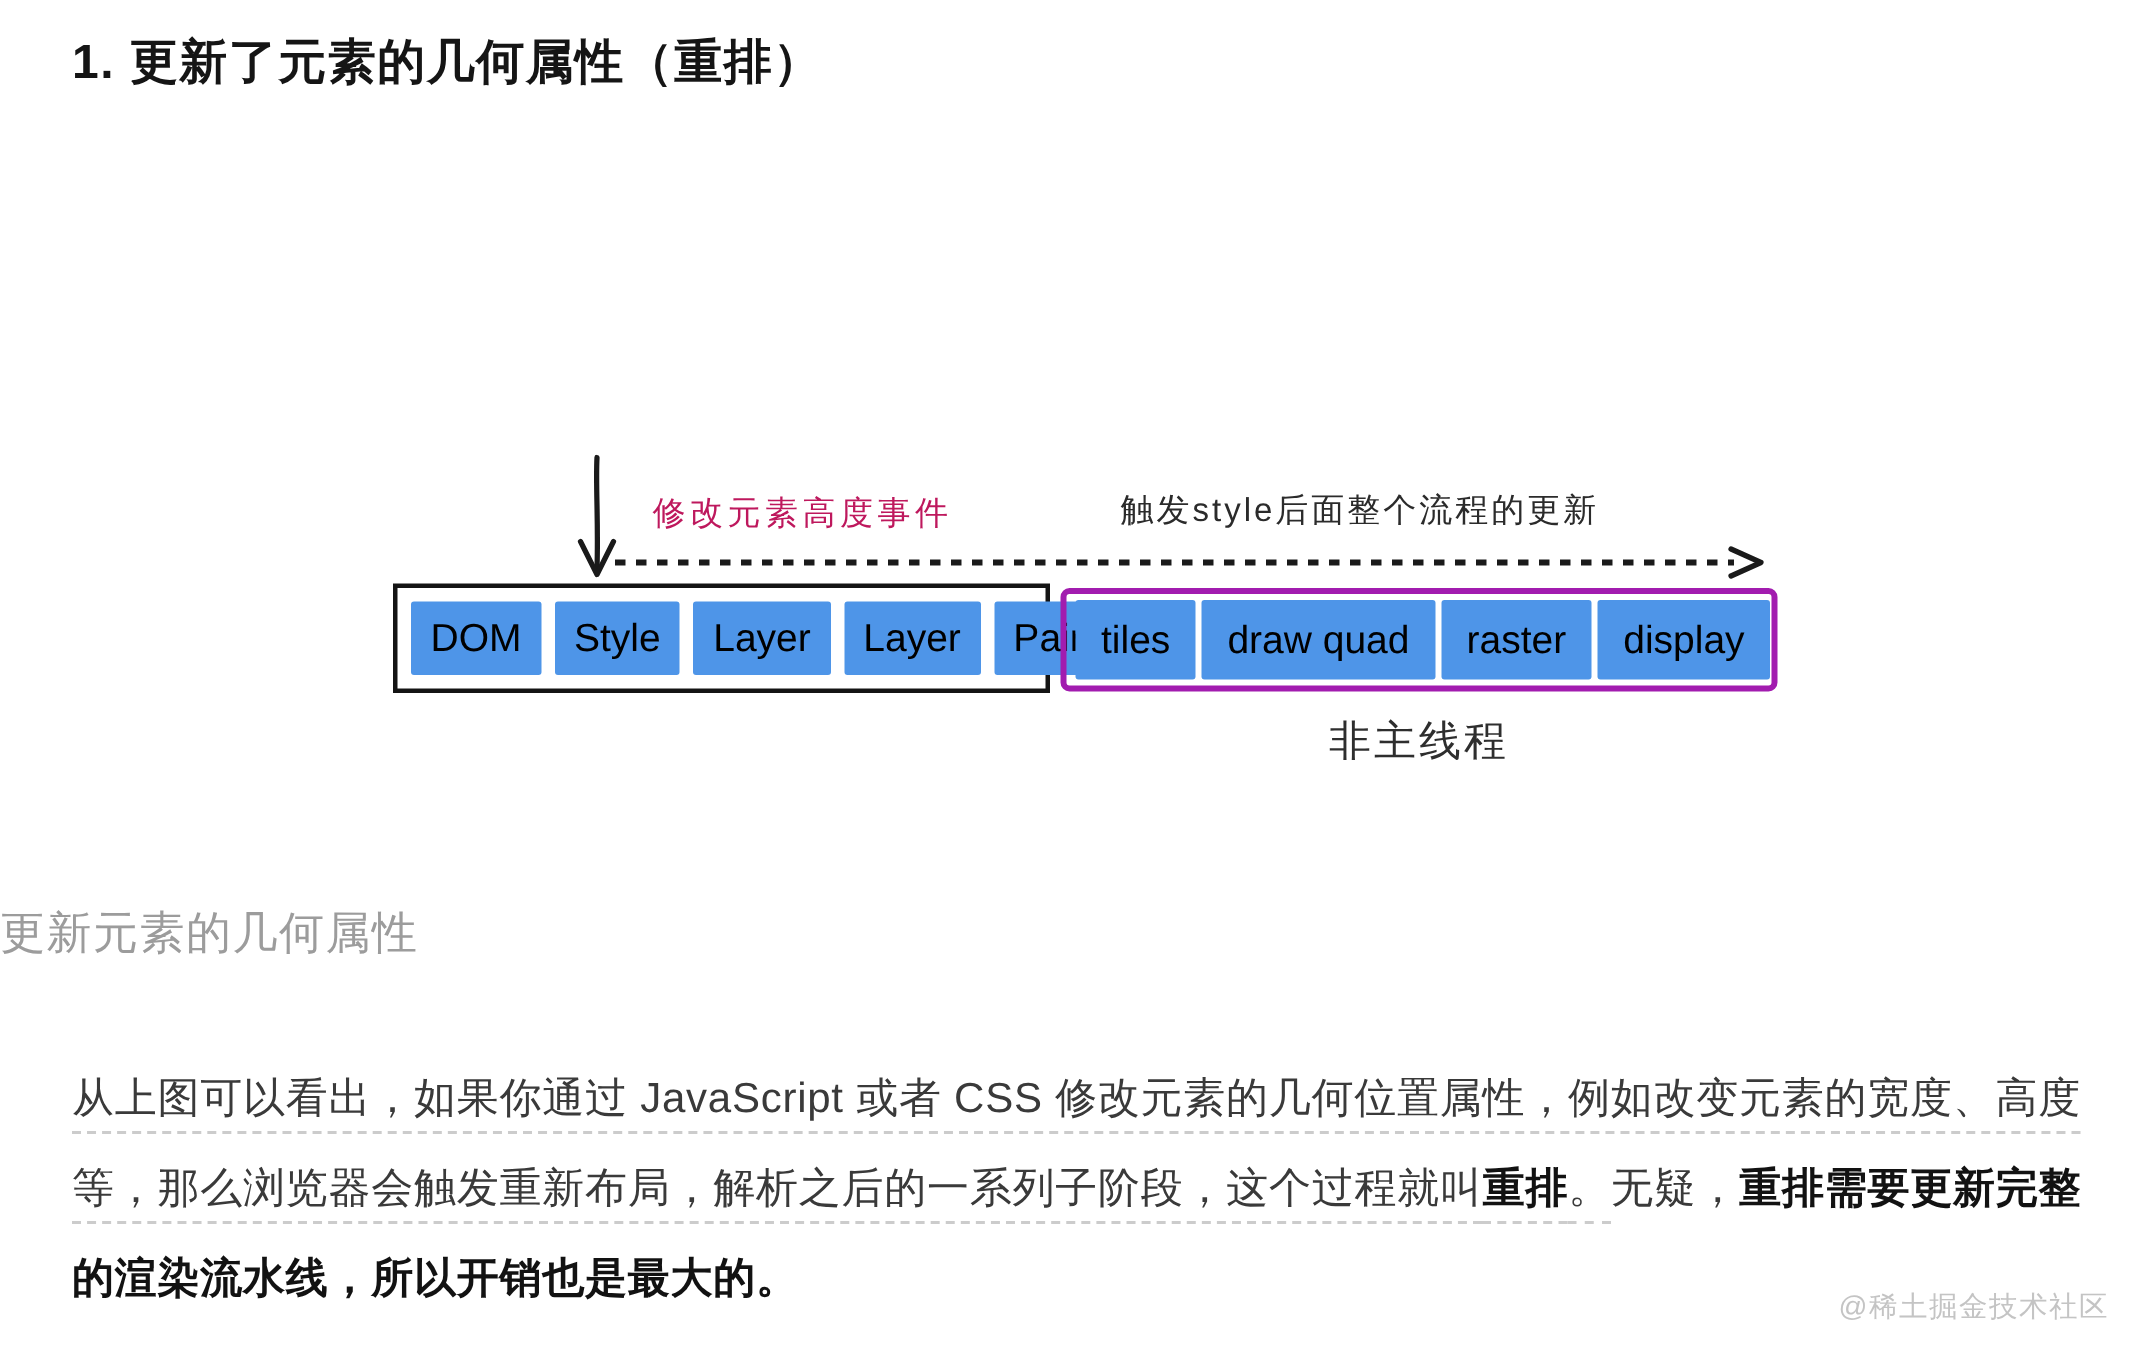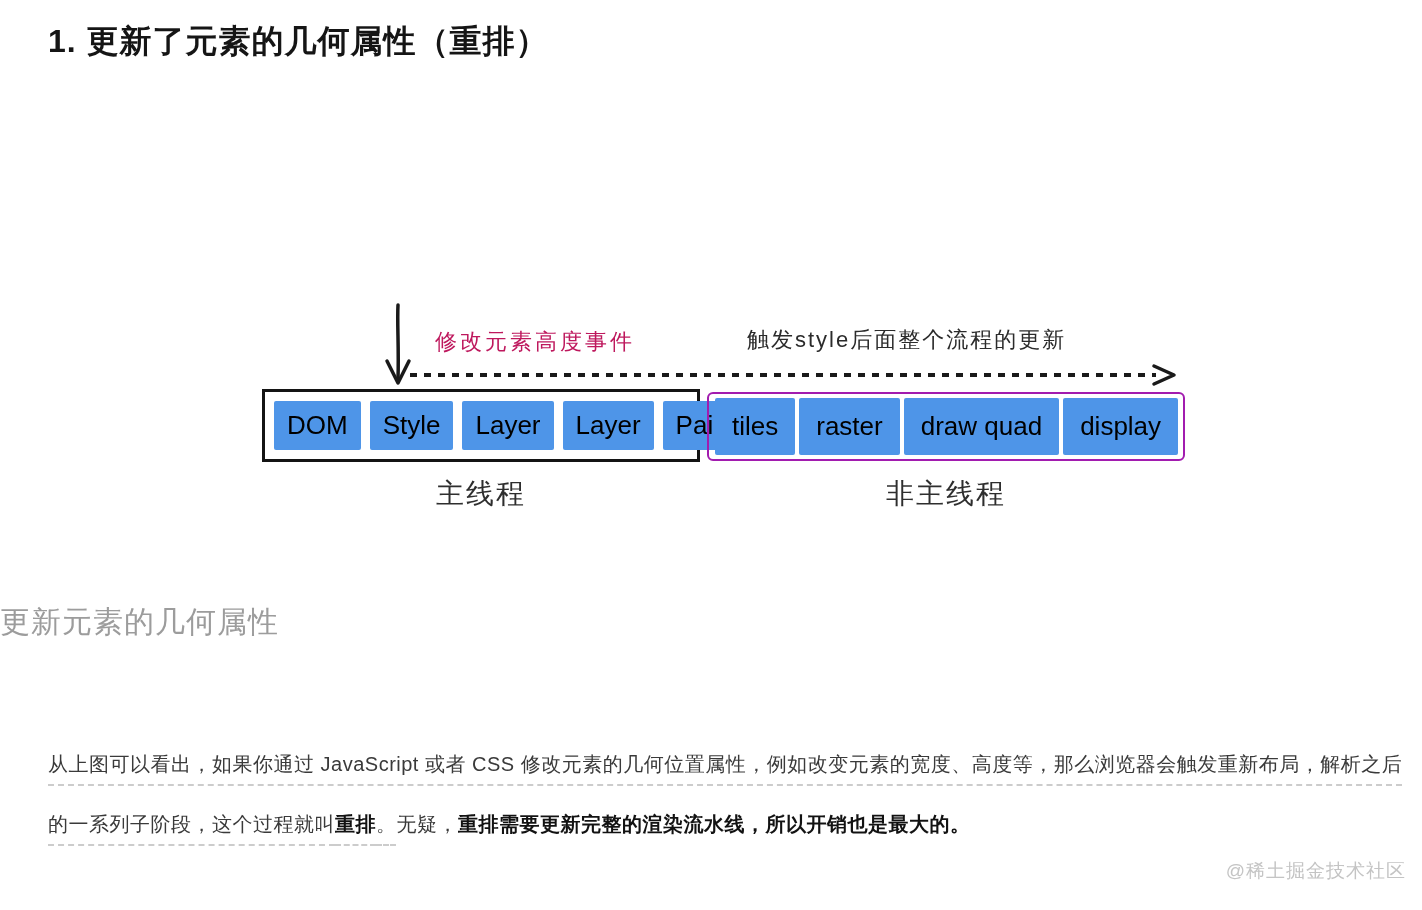--- a/index.html
+++ b/index.html
@@ -71,21 +71,21 @@
   .main-box {
     left: 12px; top: 124px;
     width: 438px; height: 73px;
     border: 3px solid #141414;
     padding: 9px;
     gap: 9px;
   }
   .nonmain-box {
     left: 457px; top: 127px;
     width: 478px; height: 69px;
-    border: 2px solid #a21caf;
+    border: 4px solid #a21caf;
     border-radius: 6px;
     padding: 4px 6px;
     gap: 4px;
   }
   .stage {
     background: #4e95e8;
     color: #000000;
     font-size: 26px;
     display: flex;
     align-items: center;
@@ -110,23 +110,23 @@
     left: 0; top: 602px;
     width: 1422px;
     text-align: left;
     font-size: 30px;
     color: #9c9c9c;
     letter-spacing: 1px;
   }
   
   .paragraph {
     position: absolute;
-    left: 48px; top: 734px;
+    left: 48px; top: 702px;
     width: 1358px;
-    font-size: 20px;
+    font-size: 28px;
     line-height: 60px;
     color: #3a3a3a;
     letter-spacing: 0.5px;
   }
   .u-dash {
     text-decoration: underline;
     text-decoration-style: dashed;
     text-decoration-color: #cccccc;
     text-decoration-thickness: 2px;
     text-underline-offset: 13px;
@@ -171,26 +171,25 @@
     <div class="thread-box main-box">
       <div class="stage">DOM</div>
       <div class="stage">Style</div>
       <div class="stage">Layer</div>
       <div class="stage">Layer</div>
       <div class="stage">Paint</div>
     </div>
 
     <div class="thread-box nonmain-box">
       <div class="stage">tiles</div>
+      <div class="stage">draw quad</div>
       <div class="stage">raster</div>
-      <div class="stage">draw quad</div>
       <div class="stage">display</div>
     </div>
 
-    <div class="thread-label main-label">主线程</div>
     <div class="thread-label nonmain-label">非主线程</div>
 
   </div>
 
   <div class="caption">更新元素的几何属性</div>
 
   <p class="paragraph"><span class="u-dash"><span>从上图可以看出，如果你通过 JavaScript 或者 CSS 修改元素的几何位置属性，例如改变元素的宽度、高度等，那么浏览器会触发重新布局，解析之后的一系列子阶段，这个过程就叫</span><span class="seg-bold">重排</span><span>。</span></span><span>无疑，</span><span class="seg-bold">重排需要更新完整的渲染流水线，所以开销也是最大的。</span></p>
 
   <div class="watermark">@稀土掘金技术社区</div>
 

